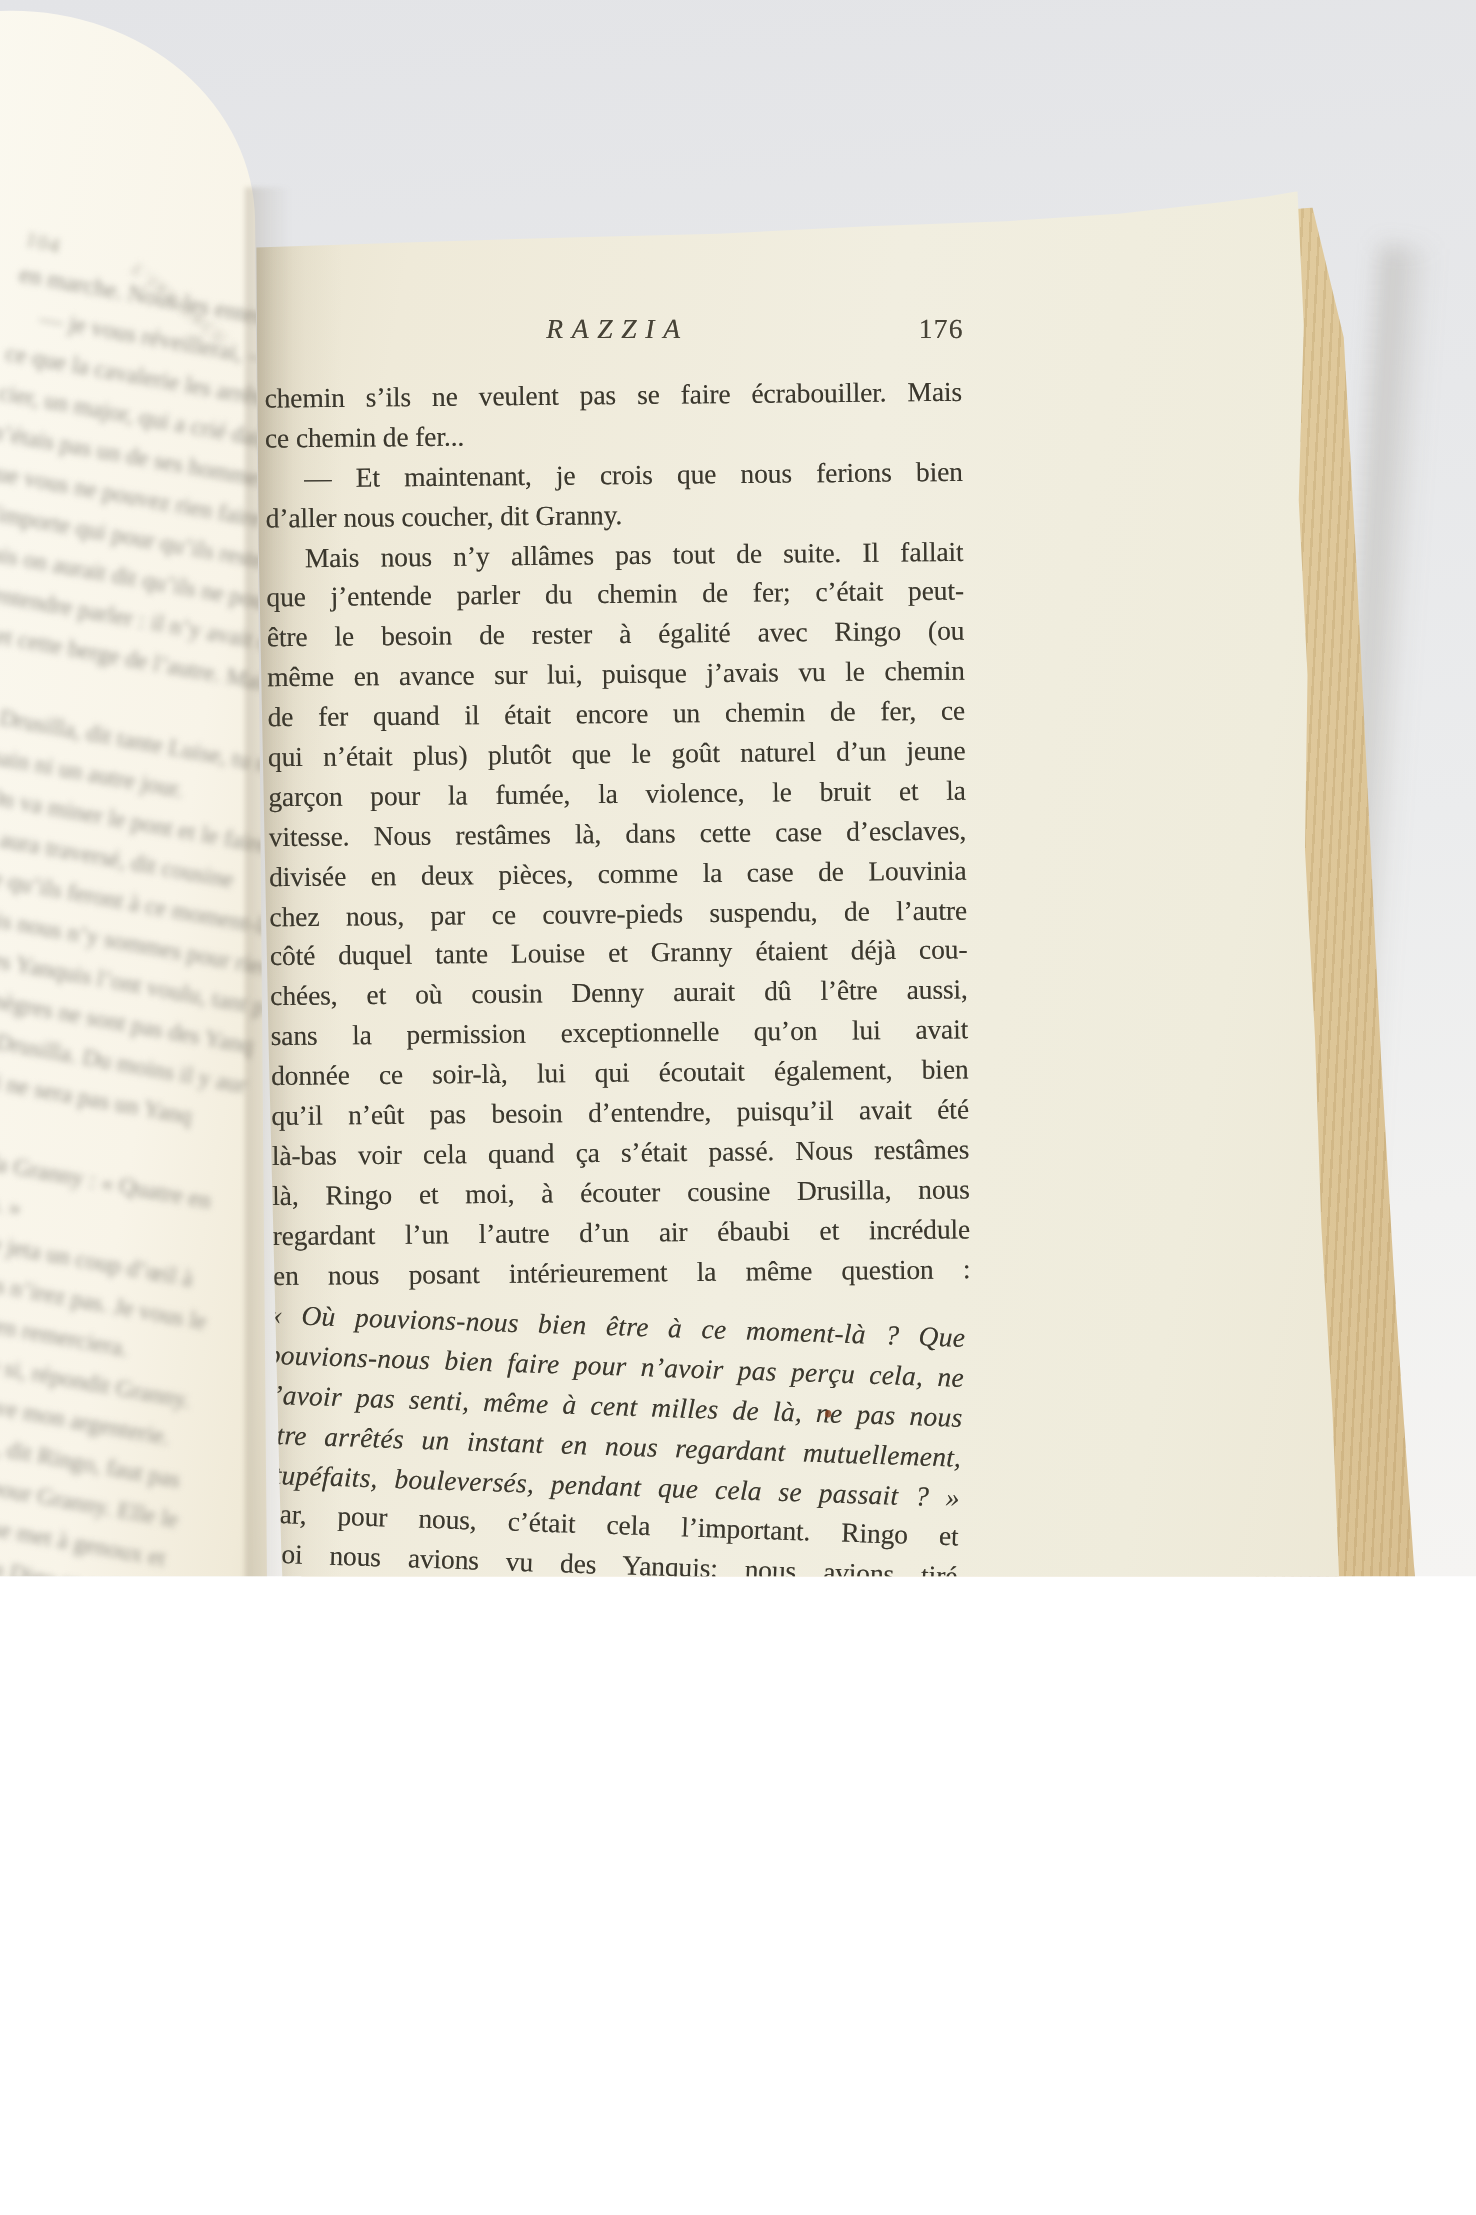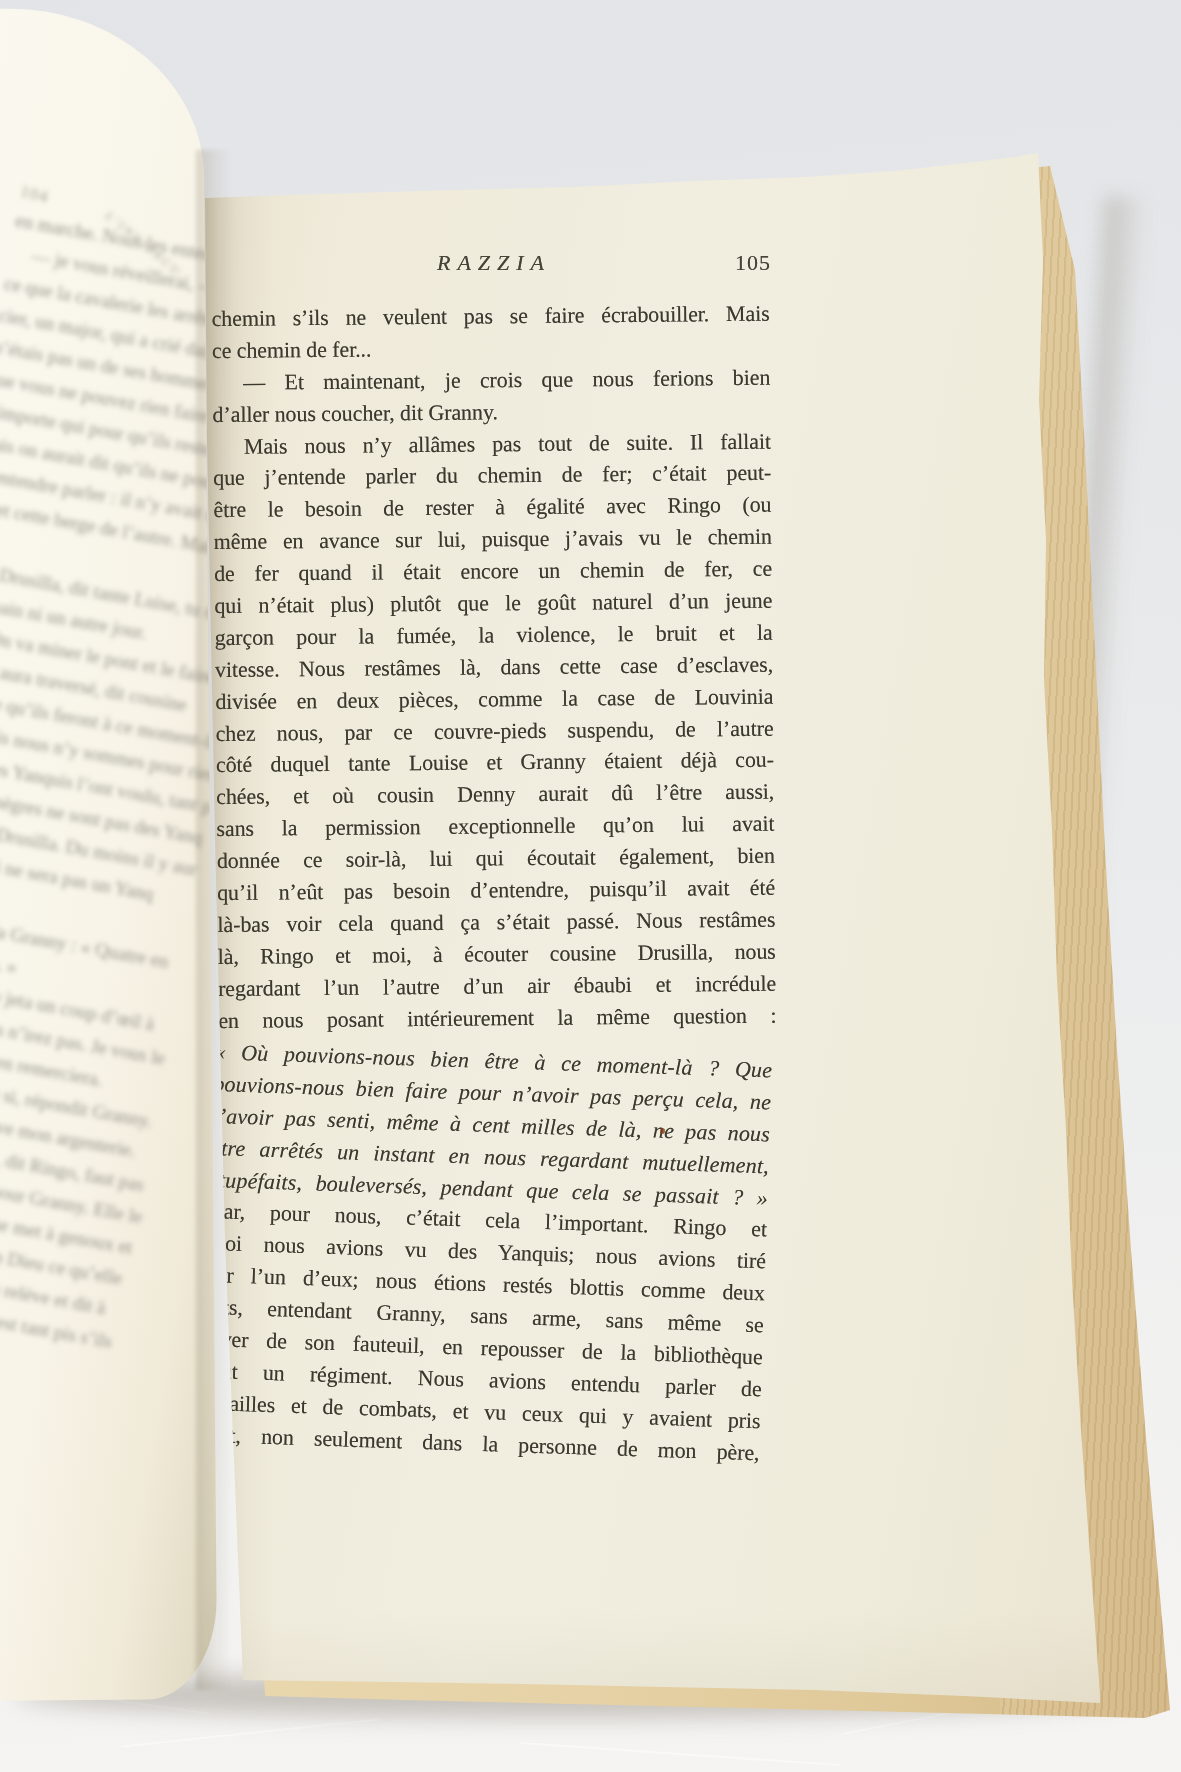--- a/index.html
+++ b/index.html
@@ -1,21 +1,21 @@
 <!DOCTYPE html>
 <html><head>
 <meta charset="utf-8">
 <style>
   html,body{margin:0;padding:0;}
   body{
     width:1181px;height:1772px;overflow:hidden;
     font-family:"Liberation Serif","DejaVu Serif",serif;
   }
   #scene{
-    position:relative;width:1181px;height:1772px;overflow:hidden;
+    position:relative;width:1181px;height:1261px;overflow:hidden;
     background:linear-gradient(175deg,#e3e4e7 0%,#e7e8ea 30%,#ebeced 55%,#f1f1f0 78%,#f5f4f2 100%);
   }
   
   .fiber{position:absolute;height:1.6px;background:rgba(255,255,255,.8);border-radius:2px;opacity:.55;}
   
   .book-shadow{
     position:absolute;left:16px;top:1672px;width:1106px;height:46px;border-radius:50%;
     background:rgba(138,131,118,.42);filter:blur(11px);z-index:1;
   }
   .edge-shadow{
@@ -117,21 +117,21 @@
 <div id="scene">
 
   <div class="book-shadow"></div>
   <div class="edge-shadow"></div>
 
   <div class="underpages"></div>
 
   <div class="recto">
     <div class="running-head">
       <span class="running-title">RAZZIA</span>
-      <span class="running-pageno">105</span>
+      <span class="running-pageno">176</span>
     </div>
     <div class="textblock">
       <div class="group-a">
           <div class="line">chemin s’ils ne veulent pas se faire écrabouiller. Mais</div>
           <div class="line nojust">ce chemin de fer...</div>
           <div class="line indent">— Et maintenant, je crois que nous ferions bien</div>
           <div class="line nojust">d’aller nous coucher, dit Granny.</div>
           <div class="line indent">Mais nous n’y allâmes pas tout de suite. Il fallait</div>
           <div class="line">que j’entende parler du chemin de fer; c’était peut-</div>
           <div class="line">être le besoin de rester à égalité avec Ringo (ou</div>

